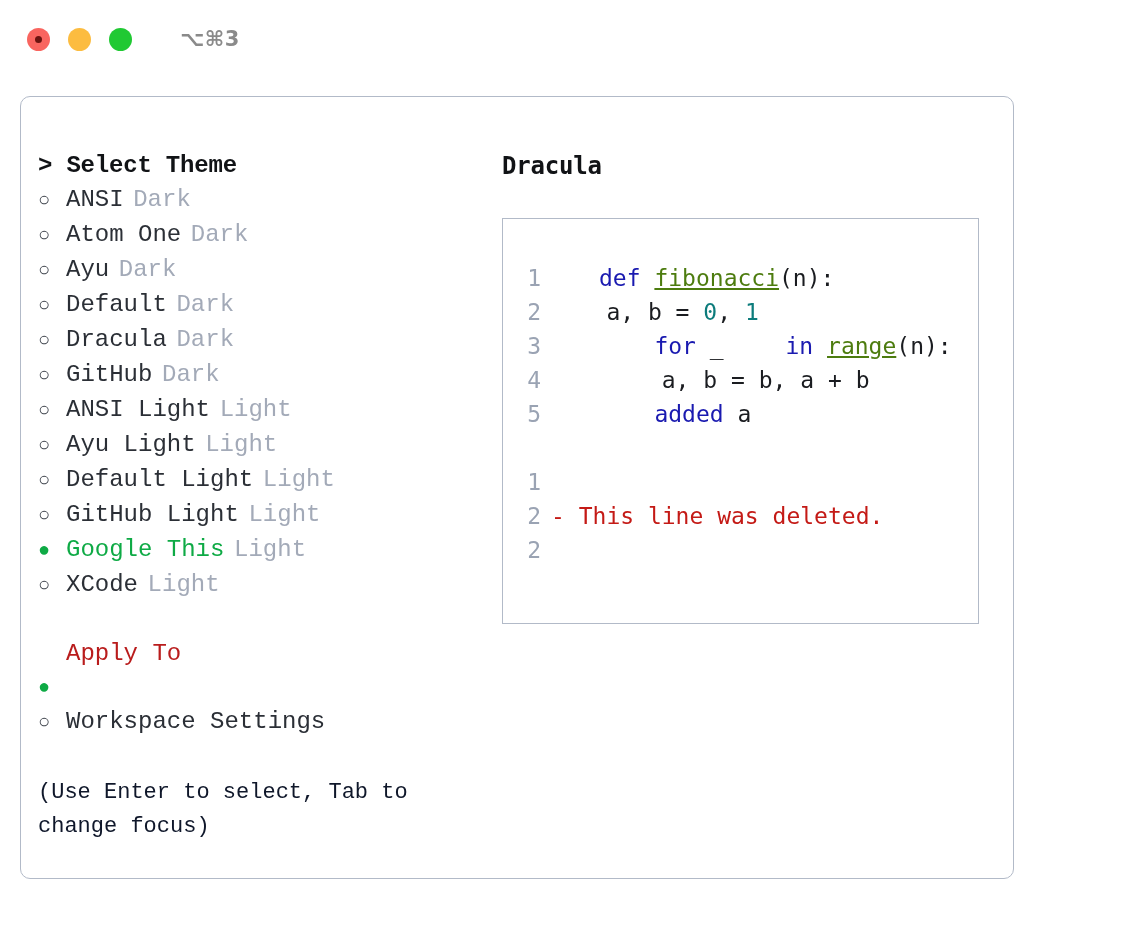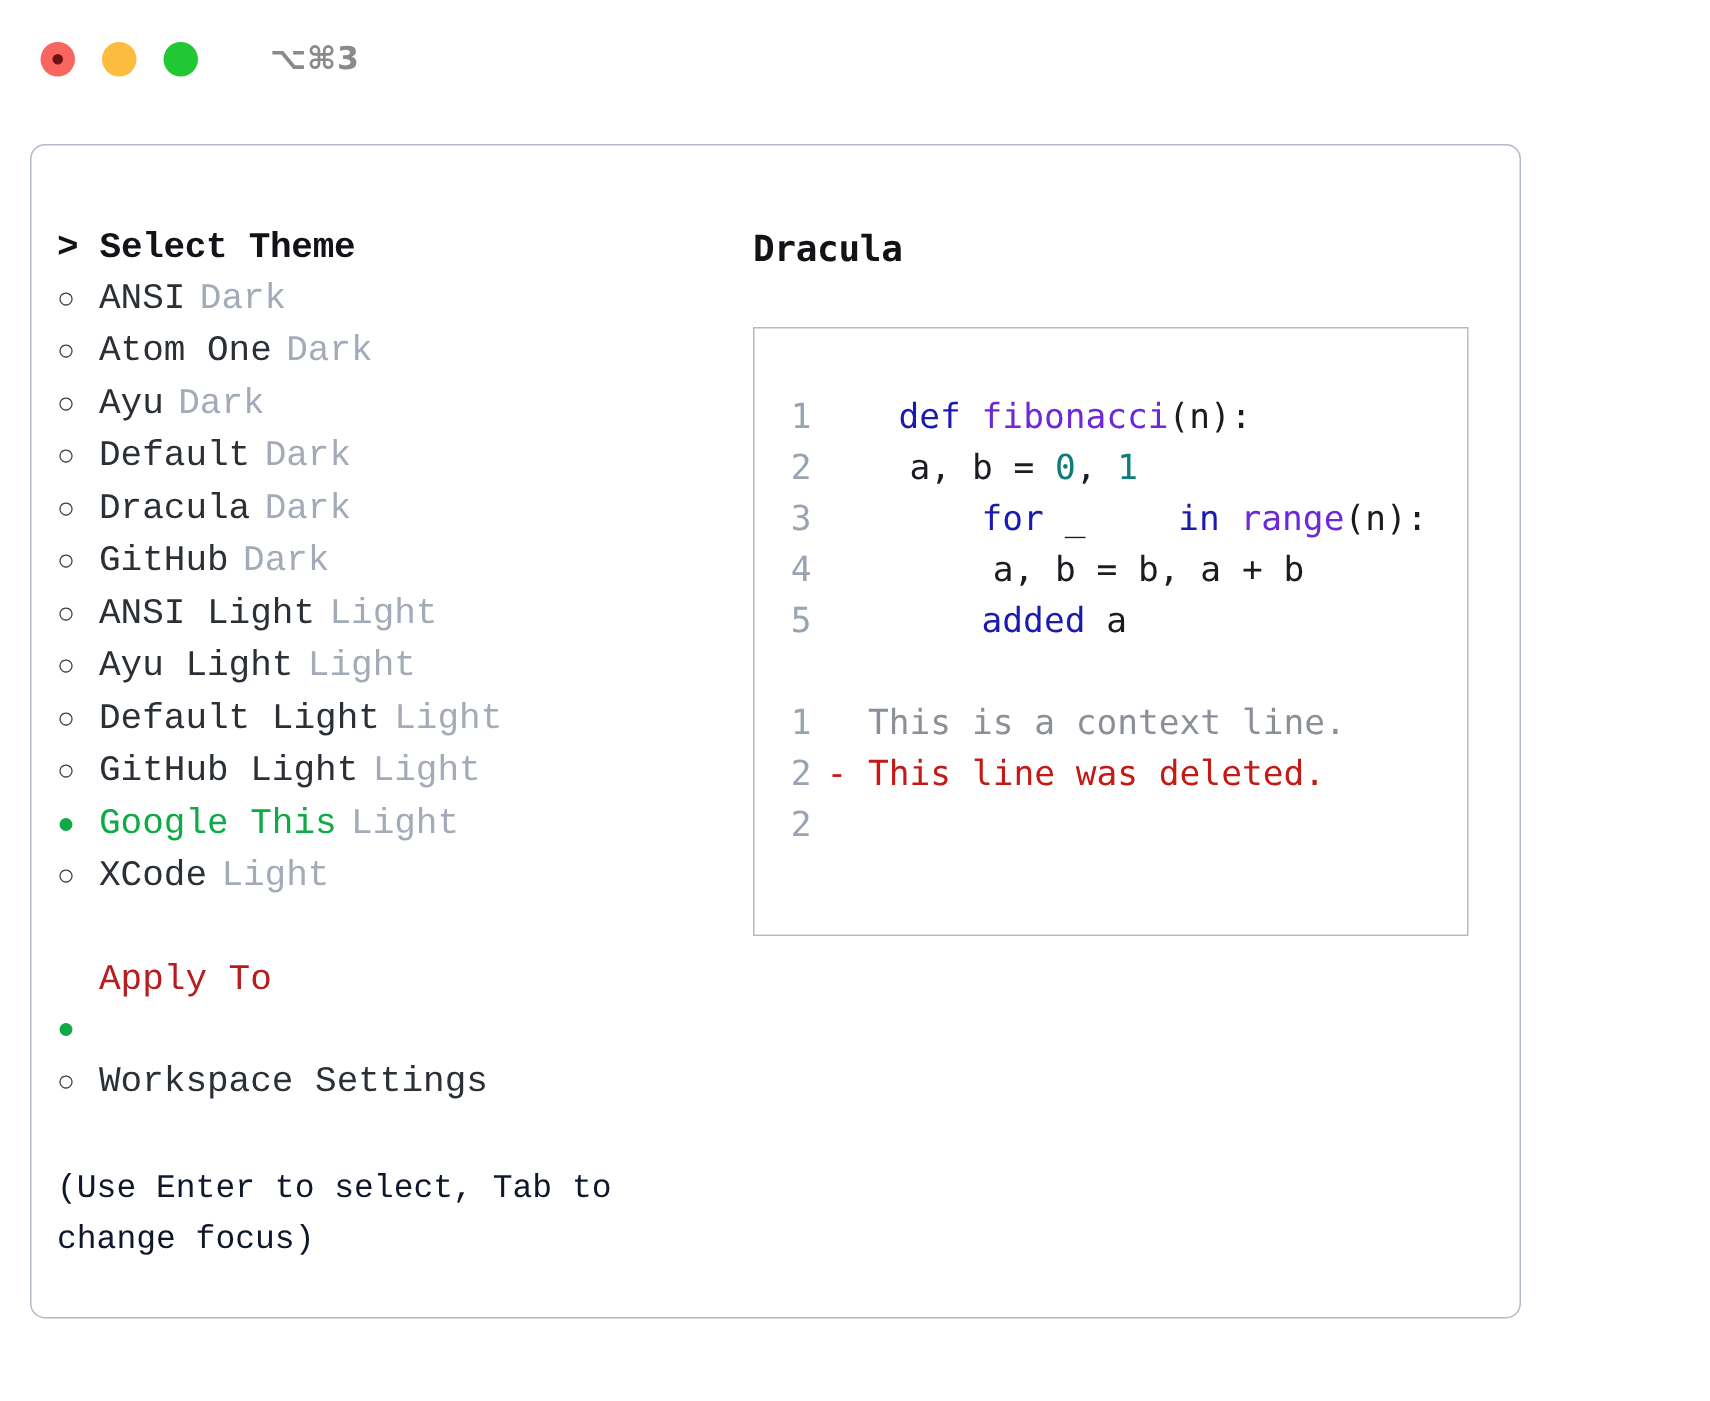--- a/index.html
+++ b/index.html
@@ -175,21 +175,21 @@
   .ln {
     width: 48px;
     flex: 0 0 48px;
     text-align: right;
     color: #9aa3b3;
     padding-right: 10px;
   }
   .code-text { color: #1a1c20; }
 
   .tok-kw   { color: #1a1ab0; margin-left: 48px; }
-  .tok-fn   { color: #6d28d9; }
+  .tok-fn   { color: #4d7c0f; text-decoration: underline; }
   .tok-num  { color: #0d7c7c; }
   .tok-pl   { color: #1a1c20; }
 
   .blank-line { height: 34px; }
 
   .diff-ctx  { color: #8b8f98; }
   .diff-del  { color: #c41a16; }
   .diff-add  { color: #00bf1f; }
 </style>
 </head>
@@ -246,21 +246,21 @@
         <div class="preview-box">
           <div id="code-block">
               <div class="code-line"><span class="ln">1</span><span class="code-text"><span class="tok-kw">def </span><span class="tok-fn">fibonacci</span><span class="tok-pl">(n):</span></span></div>
               <div class="code-line"><span class="ln">2</span><span class="code-text"><span class="tok-pl">    a, b = </span><span class="tok-num">0</span><span class="tok-pl">, </span><span class="tok-num">1</span></span></div>
               <div class="code-line"><span class="ln">3</span><span class="code-text"><span class="tok-kw">    for </span><span class="tok-pl">_ </span><span class="tok-kw">in </span><span class="tok-fn">range</span><span class="tok-pl">(n):</span></span></div>
               <div class="code-line"><span class="ln">4</span><span class="code-text"><span class="tok-pl">        a, b = b, a + b</span></span></div>
               <div class="code-line"><span class="ln">5</span><span class="code-text"><span class="tok-kw">    added </span><span class="tok-pl">a</span></span></div>
             </div>
           <div class="blank-line"></div>
           <div id="diff-block">
-              <div class="code-line"><span class="ln">1</span><span class="diff-ctx">  This is a context line.</span></div>
+              <div class="code-line"><span class="ln">1</span></div>
               <div class="code-line"><span class="ln">2</span><span class="diff-del">- This line was deleted.</span></div>
               <div class="code-line"><span class="ln">2</span></div>
             </div>
         </div>
       </div>
 
     </div>
   </div>
 </div>
 

